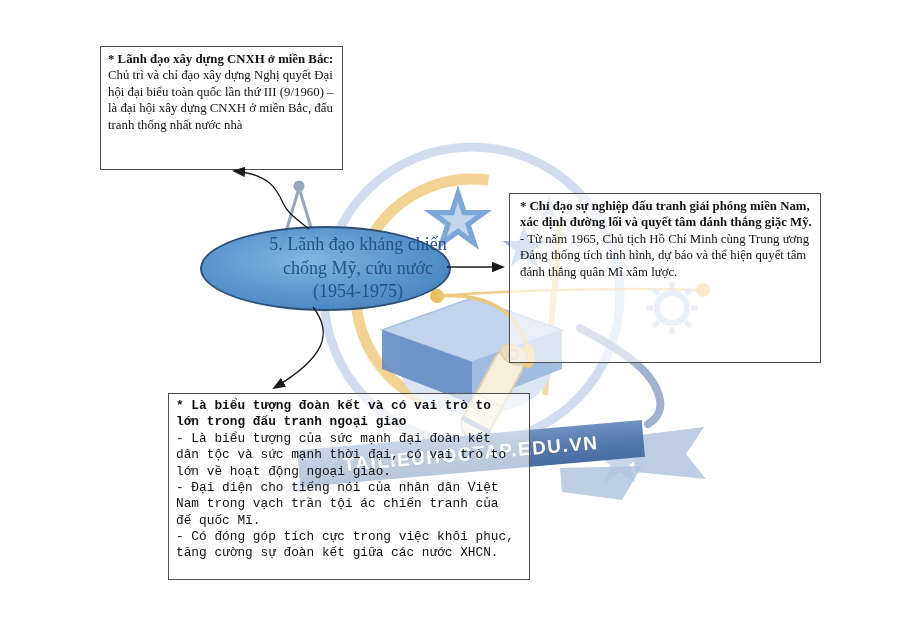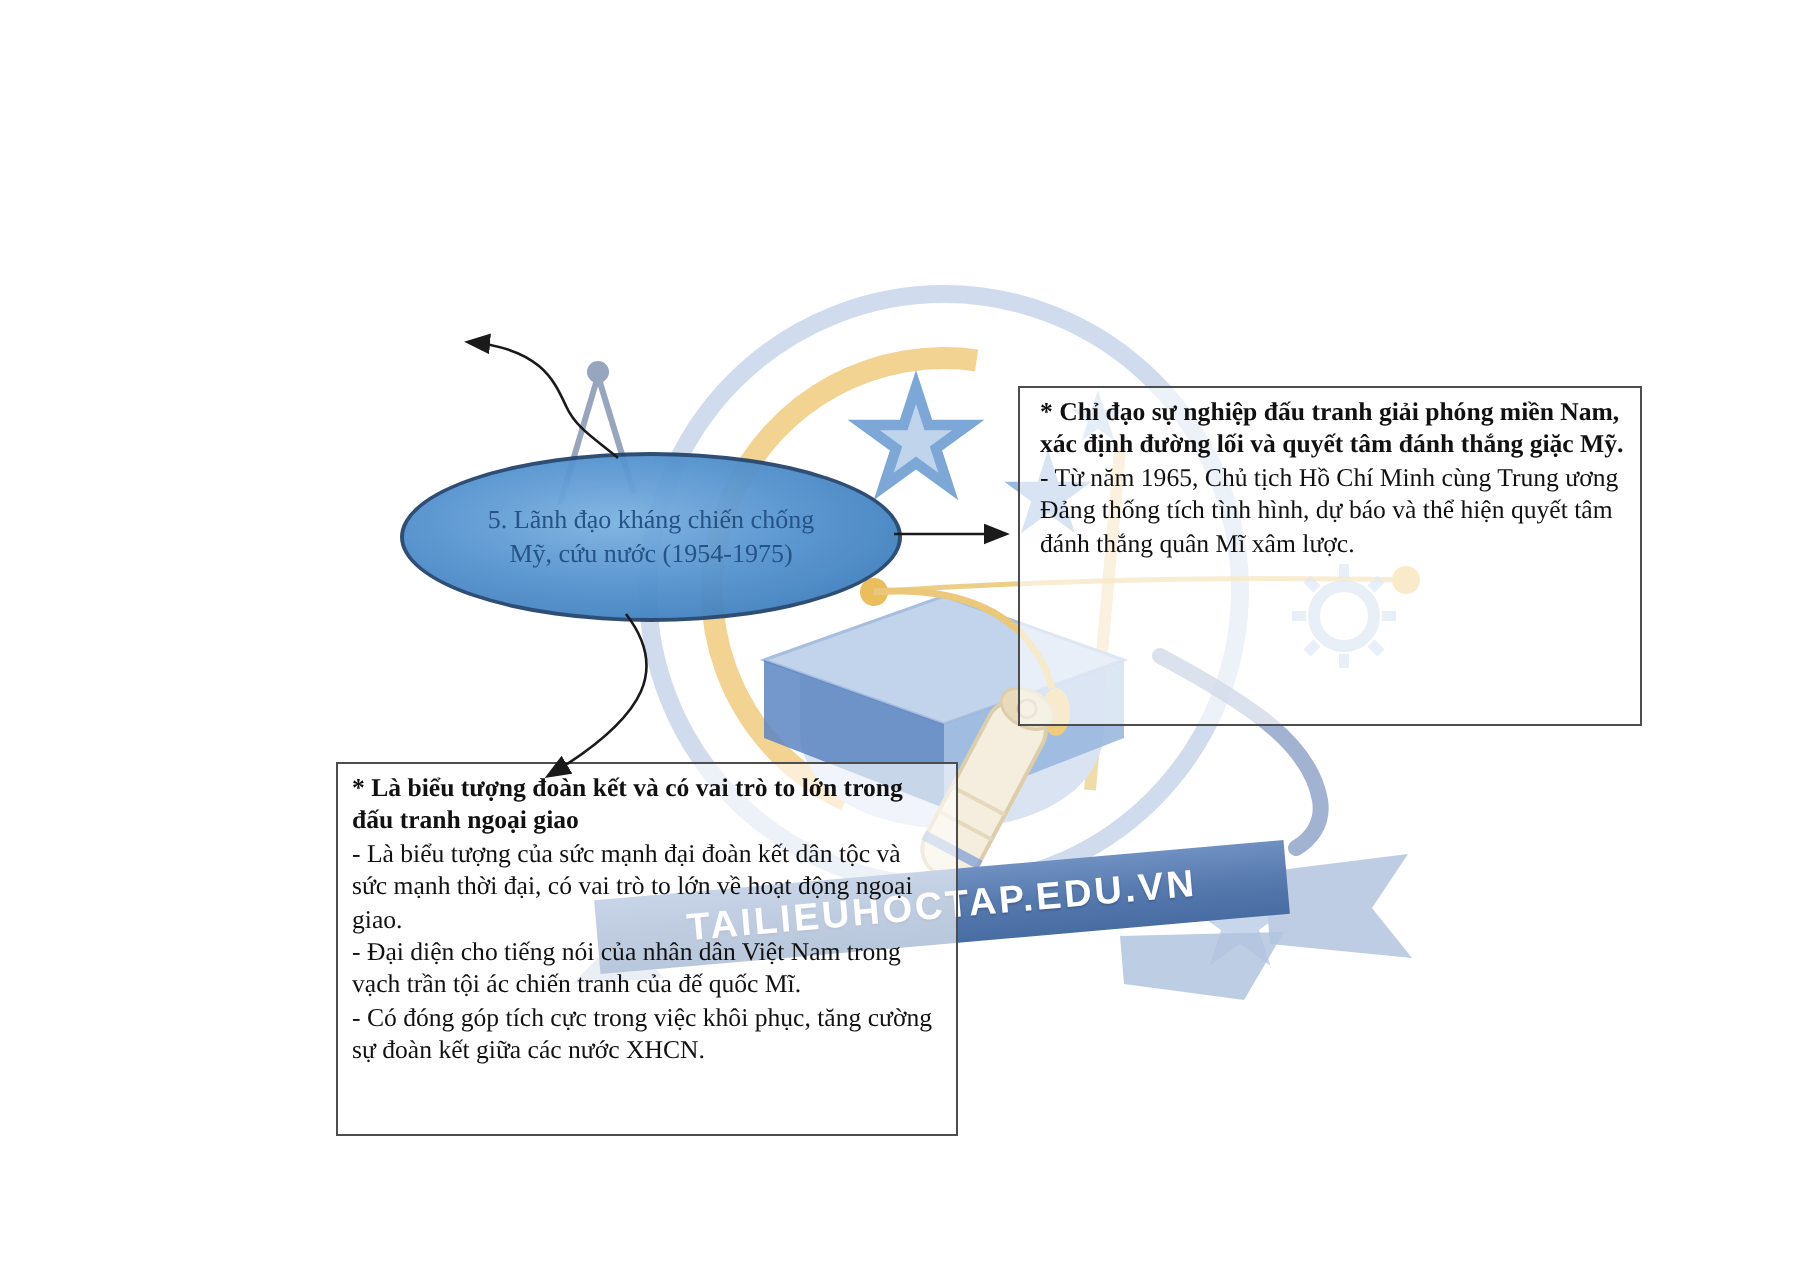--- a/index.html
+++ b/index.html
@@ -22,29 +22,29 @@
   .tbox{
     position:absolute;box-sizing:border-box;
     border:1px solid #4d4d4d;background:rgba(255,255,255,.62);
     padding:4px 8px 4px 7px;
     font-size:12.8px;line-height:1.28;color:#111111;
   }
   .tbox b{font-weight:bold;}
   .tbox p{margin:0;}
   .box-north{left:100px;top:46px;width:243px;height:124px;}
   .box-east{left:509px;top:193px;width:312px;height:170px;padding-left:10px;}
-  .box-south{left:168px;top:381px;width:311px;height:187px;}
+  .box-south{left:168px;top:393px;width:362px;height:187px;font-family:Liberation Mono, monospace;}
   
   .node{
     position:absolute;left:200px;top:226px;width:247px;height:81px;
     border:2px solid #24456e;border-radius:50%;
     background:radial-gradient(ellipse at 42% 40%, #7db2e1 0%, #5593cf 45%, #3f7fbd 80%, #3573b2 100%);
     opacity:.95;
-    display:flex;align-items:center;justify-content:center;text-align:center;
-    color:#1a4a80;font-size:13px;line-height:1.3;
+    display:flex;align-items:center;justify-content:flex-end;text-align:center;
+    color:#1a4a80;font-size:18px;line-height:1.3;
   }
   .node .node-label{width:182px;}
   .arrow-svg{position:absolute;left:0;top:0;pointer-events:none;}
 </style>
 </head>
 <body>
 
 <div class="stage">
 
   <svg class="wm-svg" width="900" height="636" viewBox="0 0 900 636" aria-hidden="true">
@@ -112,20 +112,24 @@
         <polygon points="560,468 642,466 622,500 562,492" fill="#a9bedb" opacity="0.85"></polygon>
         <polygon points="312,466 286,492 332,489" fill="#c3d2e6"></polygon>
       </g>
     </g>
   </svg>
 
   <div class="ribbon-band">
     <span>TAILIEUHOCTAP.EDU.VN</span>
   </div>
 
+  <div class="tbox box-north">
+    <p><b>* Lãnh đạo xây dựng CNXH ở miền Bắc:</b></p>
+    <p>Chủ trì và chỉ đạo xây dựng Nghị quyết Đại hội đại biểu toàn quốc lần thứ III (9/1960) – là đại hội xây dựng CNXH ở miền Bắc, đấu tranh thống nhất nước nhà</p>
+  </div>
 
   <div class="tbox box-east">
     <p><b>* Chỉ đạo sự nghiệp đấu tranh giải phóng miền Nam, xác định đường lối và quyết tâm đánh thắng giặc Mỹ.</b></p>
     <p>- Từ năm 1965, Chủ tịch Hồ Chí Minh cùng Trung ương Đảng thống tích tình hình, dự báo và thể hiện quyết tâm đánh thắng quân Mĩ xâm lược.</p>
   </div>
 
   <div class="tbox box-south">
     <p><b>* Là biểu tượng đoàn kết và có vai trò to lớn trong đấu tranh ngoại giao</b></p>
     <p>- Là biểu tượng của sức mạnh đại đoàn kết dân tộc và sức mạnh thời đại, có vai trò to lớn về hoạt động ngoại giao.</p>
     <p>- Đại diện cho tiếng nói của nhân dân Việt Nam trong vạch trần tội ác chiến tranh của đế quốc Mĩ.</p>

